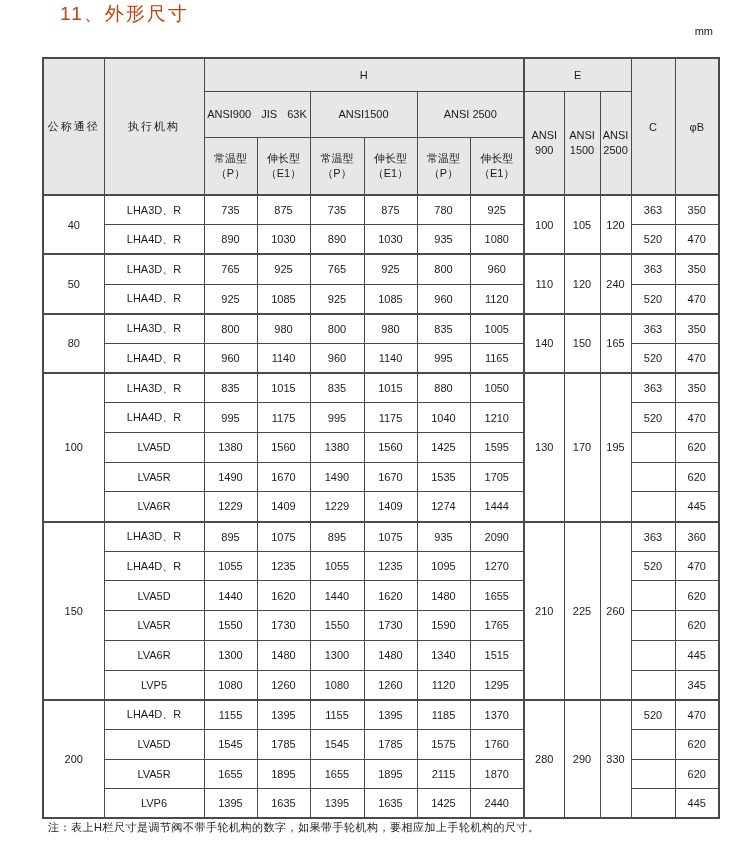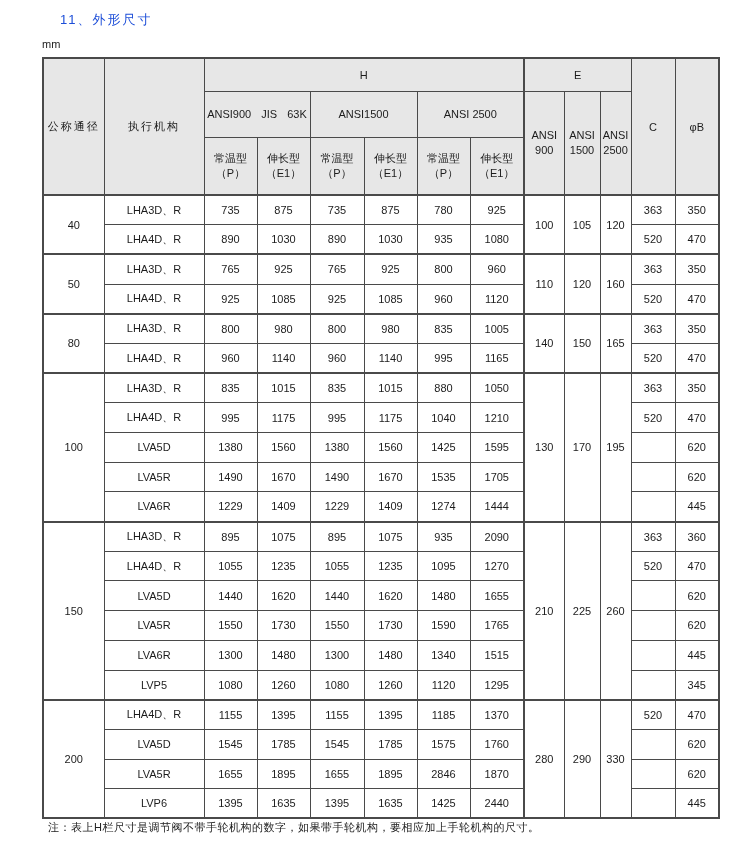--- a/index.html
+++ b/index.html
@@ -6,26 +6,26 @@
   html, body { margin: 0; padding: 0; }
   body {
     width: 749px; height: 852px;
     background: #ffffff;
     font-family: "Liberation Sans", sans-serif;
     color: #1c1c1c;
     position: relative;
     overflow: hidden;
   }
   .page-title {
-    position: absolute; left: 60px; top: 11px;
-    font-size: 13px; letter-spacing: 2px; color: #1d4ed8;
+    position: absolute; left: 60px; top: 1px;
+    font-size: 19px; letter-spacing: 2px; color: #c2410c;
   }
   .unit-label {
-    position: absolute; left: 42px; top: 38px; width: 671px;
-    font-size: 11px; color: #222;
+    position: absolute; left: 42px; top: 25px; width: 671px;
+    text-align: right; font-size: 11px; color: #222;
   }
   table.dim-table {
     position: absolute; left: 42px; top: 57px;
     width: 676px;
     border-collapse: collapse;
     table-layout: fixed;
     border: 2px solid #4a4a4a;
   }
   .dim-table th, .dim-table td {
     border: 1px solid #4a4a4a;
@@ -139,21 +139,21 @@
         <td rowspan="2">50</td>
         <td>LHA3D、R</td>
         <td>765</td>
         <td>925</td>
         <td>765</td>
         <td>925</td>
         <td>800</td>
         <td>960</td>
         <td rowspan="2" class="esec">110</td>
         <td rowspan="2">120</td>
-        <td rowspan="2">160</td>
+        <td rowspan="2">240</td>
         <td>363</td>
         <td>350</td>
       </tr>
       <tr>
         <td>LHA4D、R</td>
         <td>925</td>
         <td>1085</td>
         <td>925</td>
         <td>1085</td>
         <td>960</td>
@@ -341,21 +341,21 @@
         <td>1760</td>
         <td></td>
         <td>620</td>
       </tr>
       <tr>
         <td>LVA5R</td>
         <td>1655</td>
         <td>1895</td>
         <td>1655</td>
         <td>1895</td>
-        <td>2846</td>
+        <td>2115</td>
         <td>1870</td>
         <td></td>
         <td>620</td>
       </tr>
       <tr>
         <td>LVP6</td>
         <td>1395</td>
         <td>1635</td>
         <td>1395</td>
         <td>1635</td>

